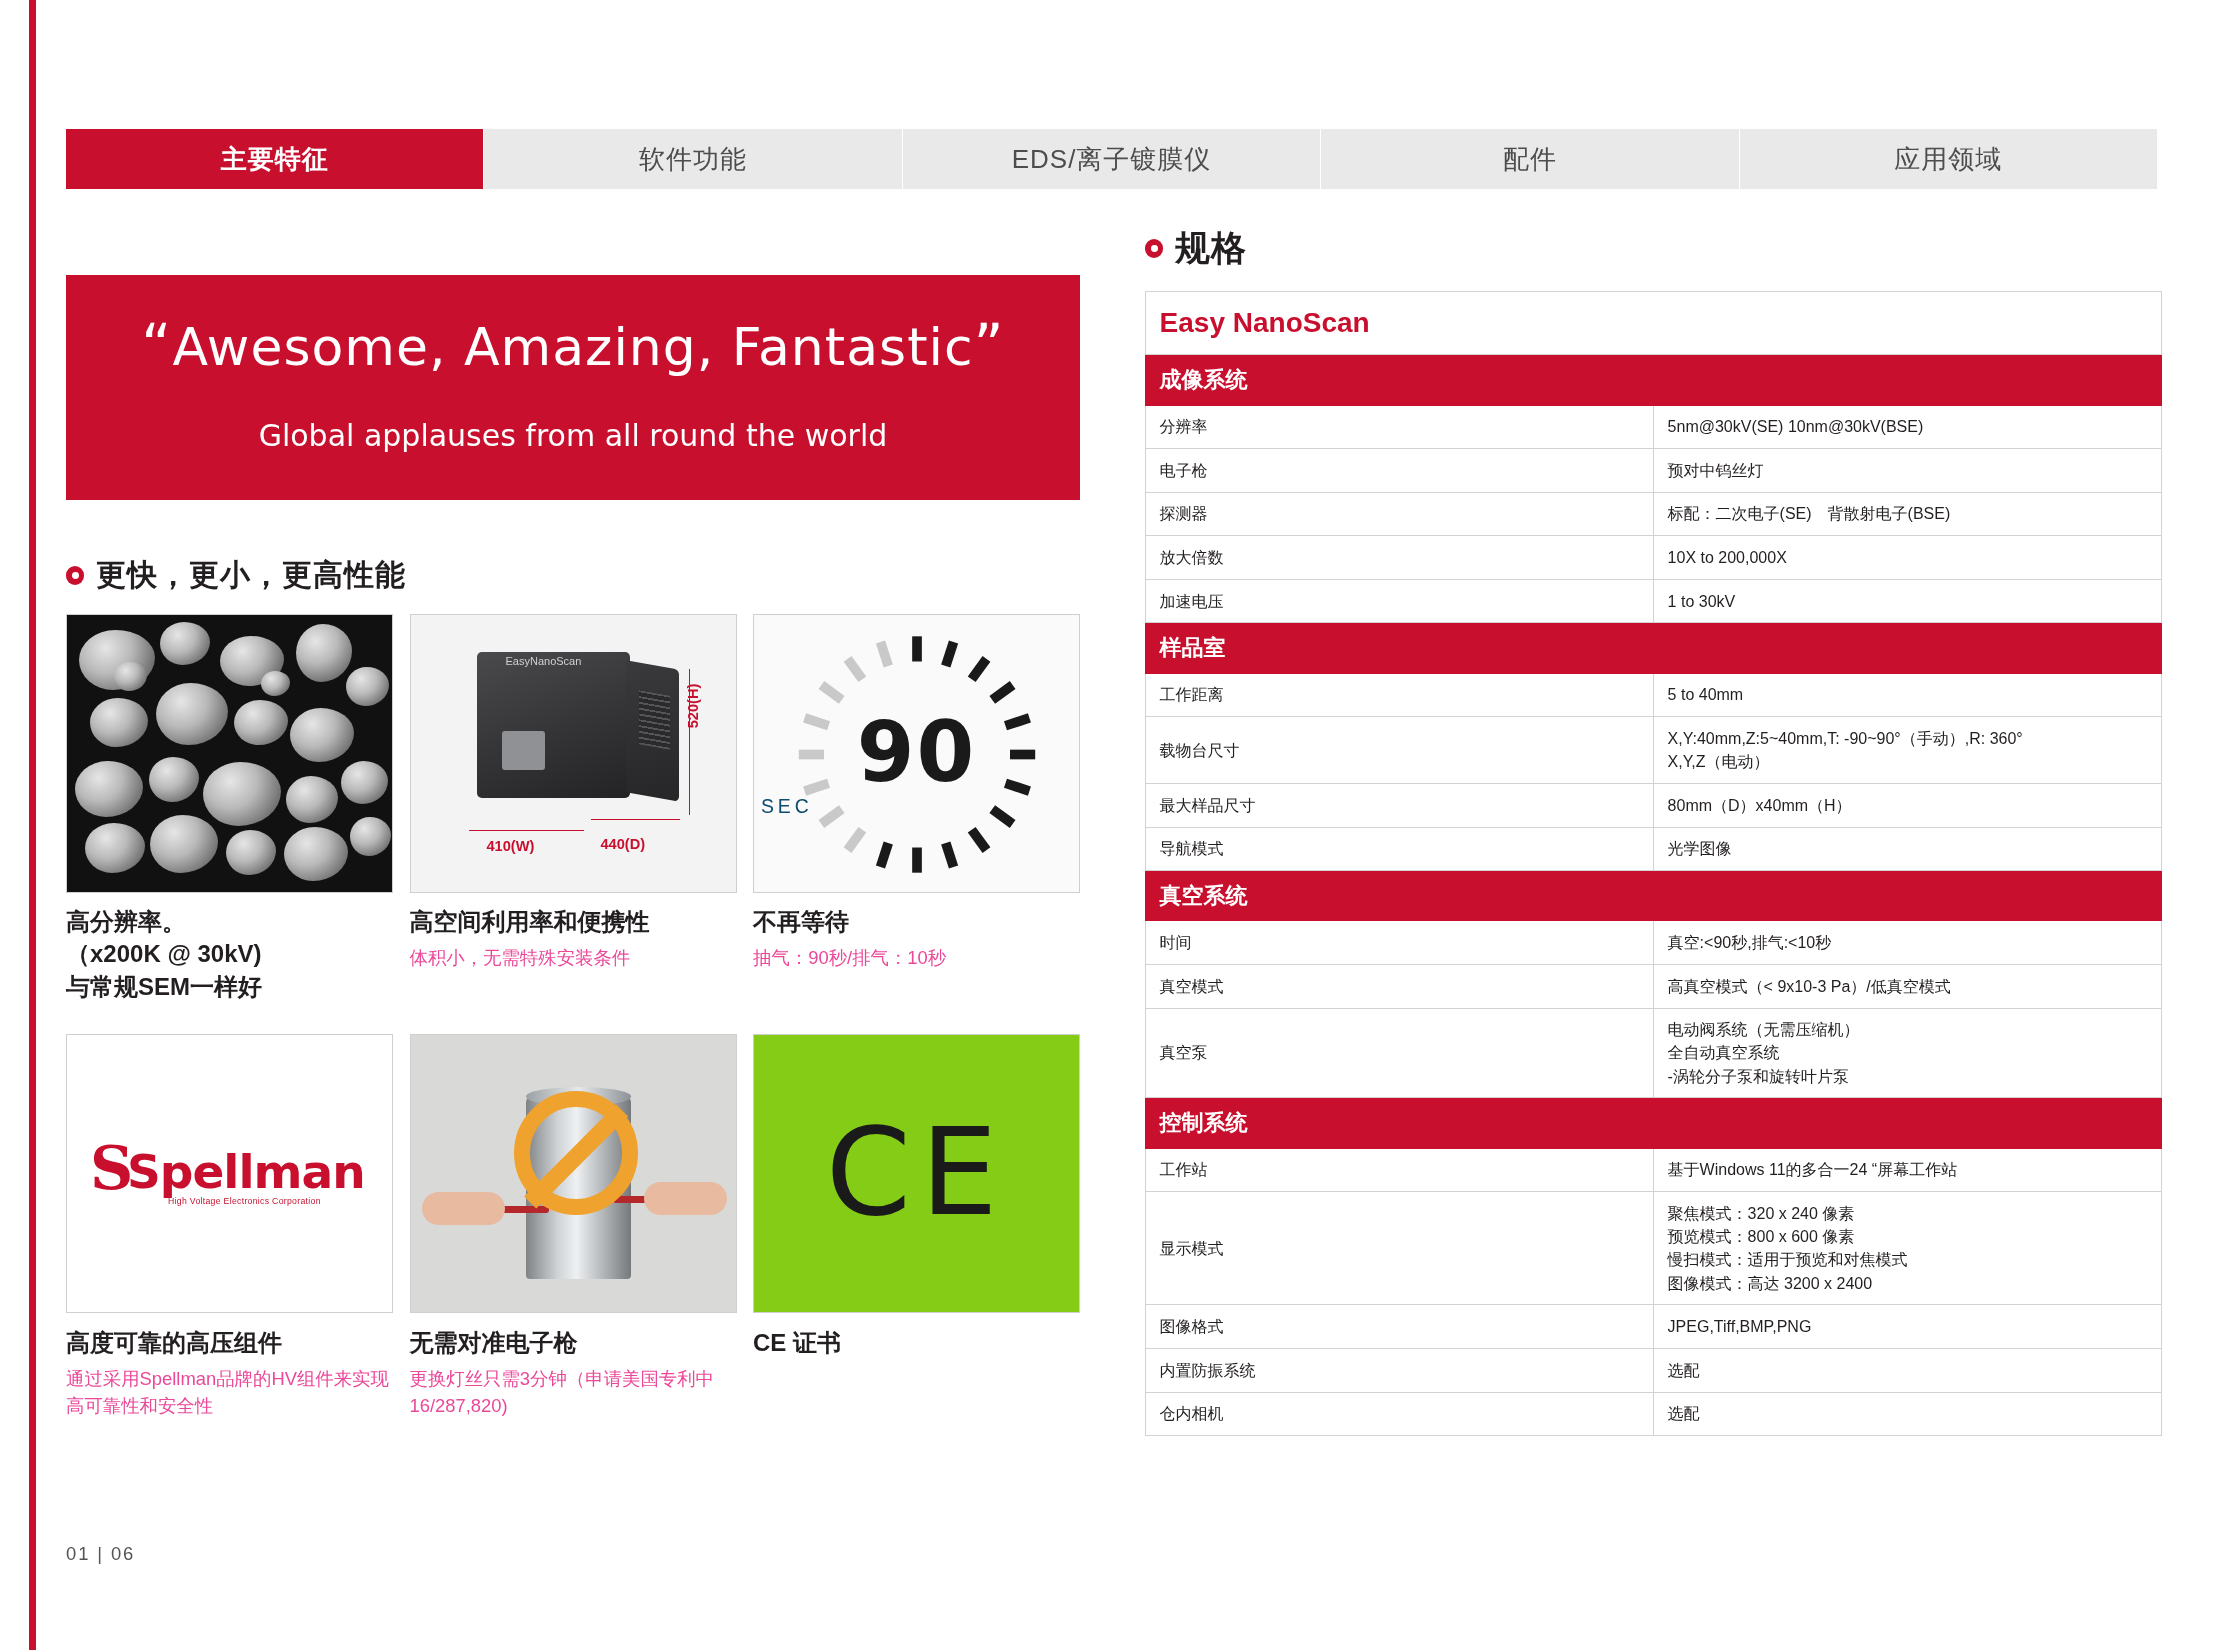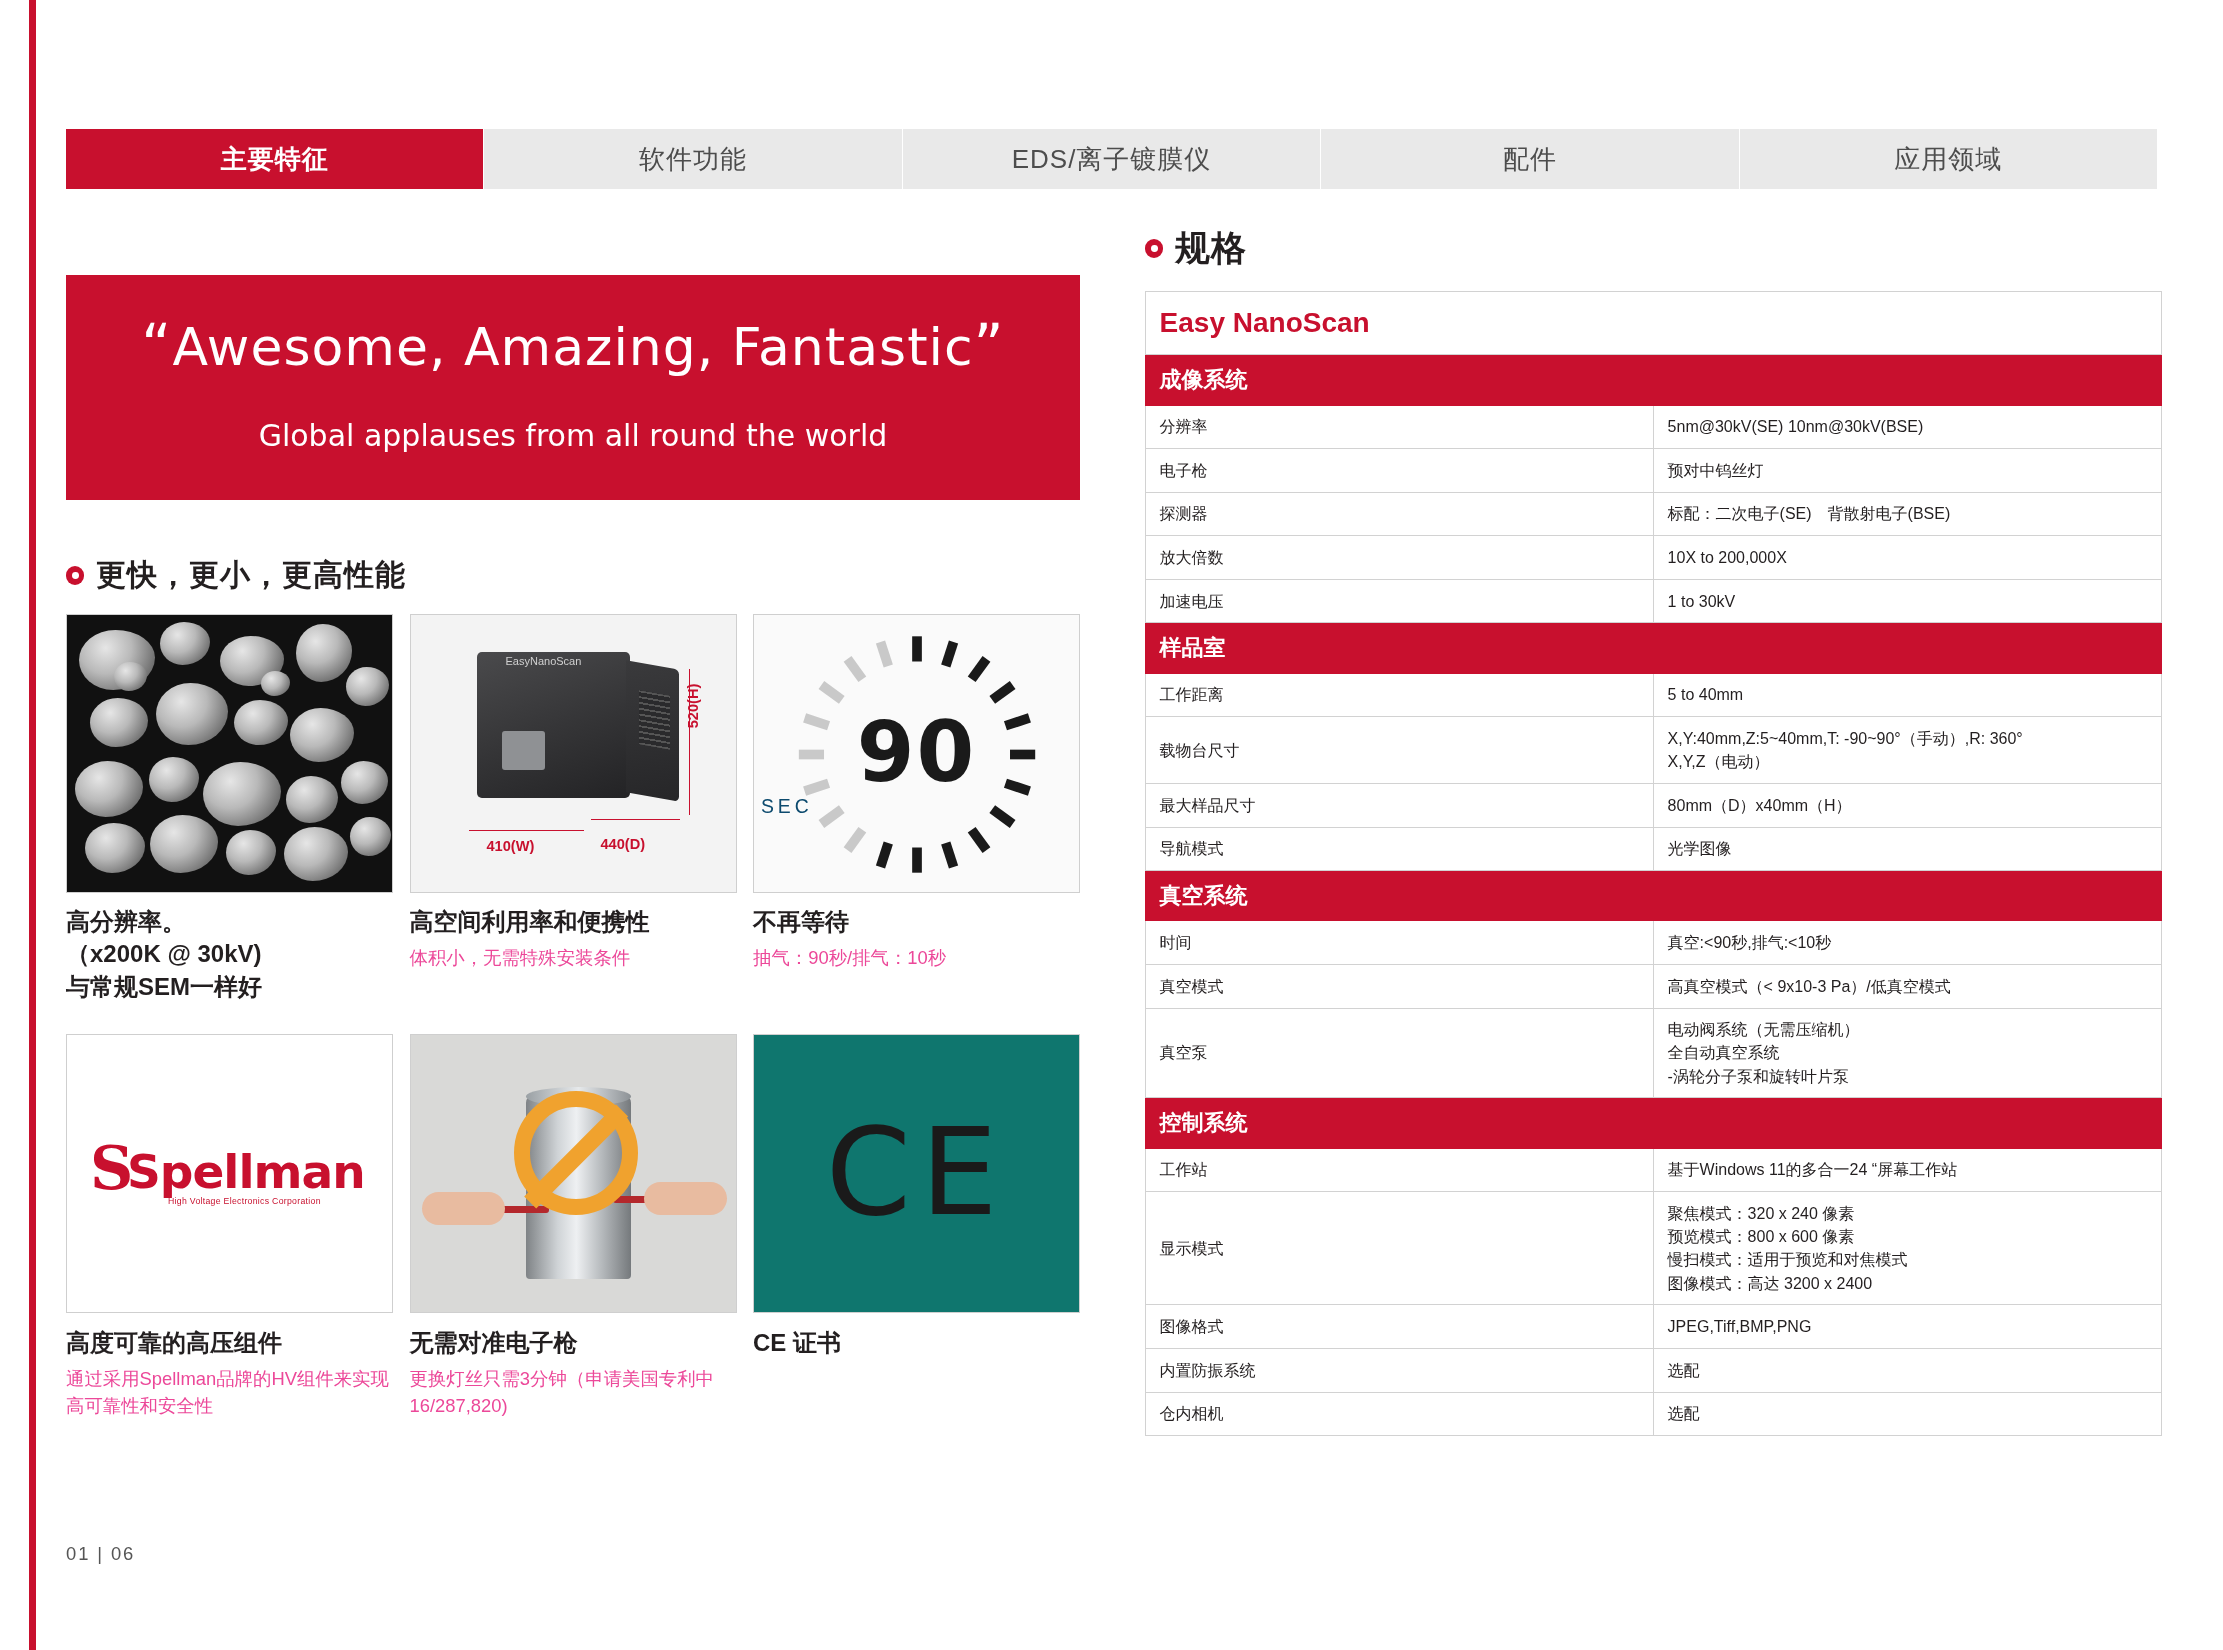--- a/index.html
+++ b/index.html
@@ -325,21 +325,21 @@
   .ban-slash {
     position: absolute;
     left: 100px; top: 113px;
     width: 130px; height: 16.5px;
     background: #f0a22e;
     transform: rotate(-45deg);
   }
 
   .ce-scene {
     width: 100%; height: 100%;
-    background: #0f766e;
+    background: #84cc16;
     position: relative;
   }
   .ce-text {
     position: absolute;
     left: 0; top: 66px;
     width: 100%;
     text-align: center;
     font-size: 122px;
     font-family: "DejaVu Sans", sans-serif;
     color: #1a1a1a;

